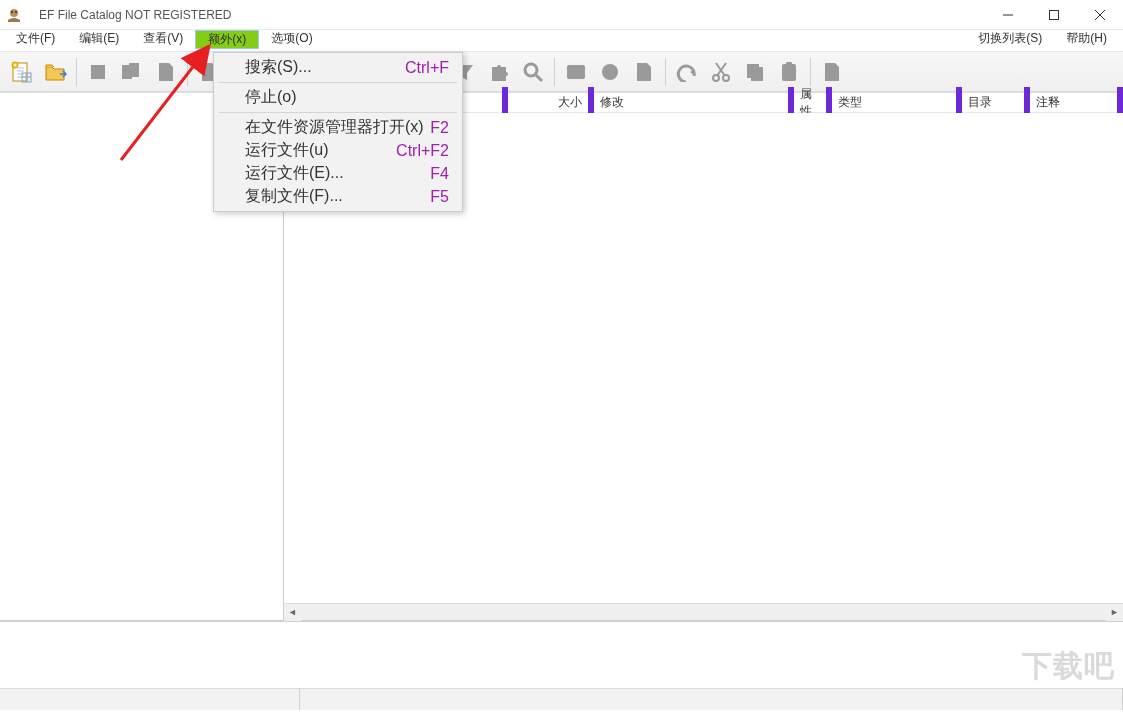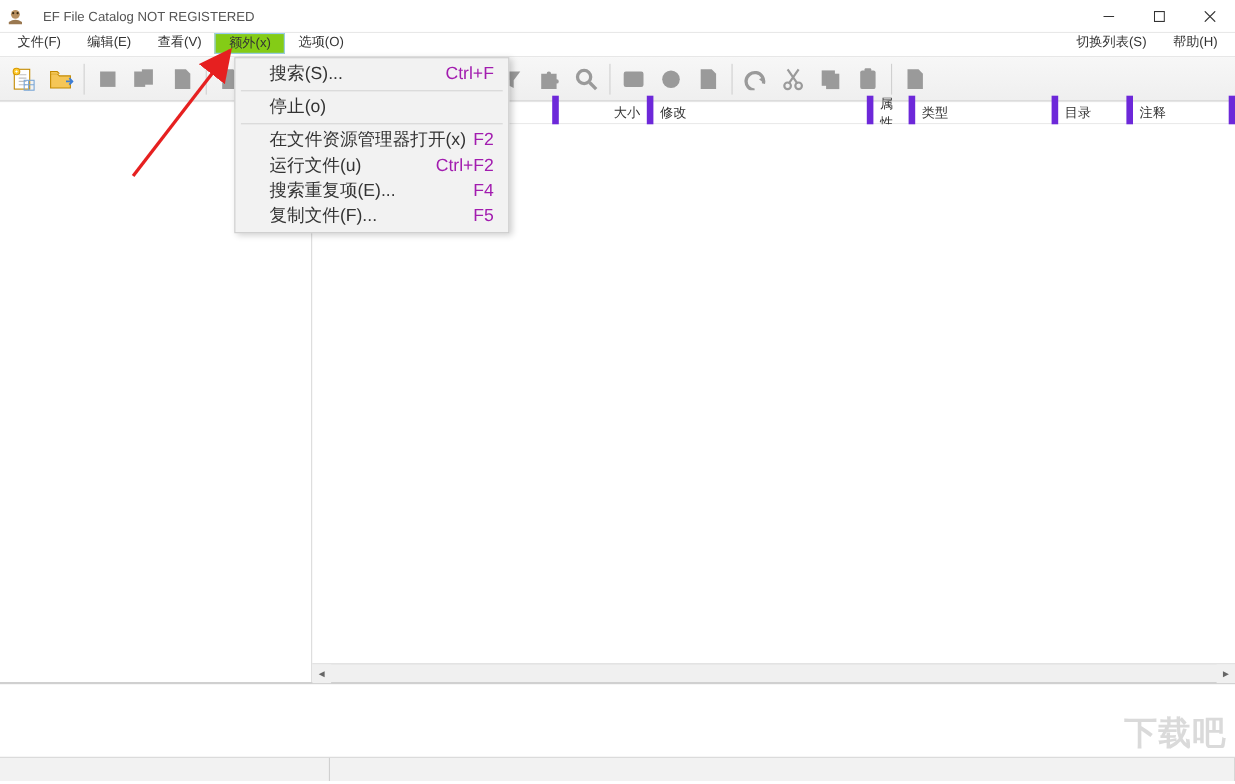--- a/index.html
+++ b/index.html
@@ -378,21 +378,21 @@
   <div class="dd-sep"></div>
   <div class="dd-item">
     <span>在文件资源管理器打开(x)</span>
     <span class="shortcut">F2</span>
   </div>
   <div class="dd-item">
     <span>运行文件(u)</span>
     <span class="shortcut">Ctrl+F2</span>
   </div>
   <div class="dd-item">
-    <span>搜索重复项(E)...</span>
+    <span>运行文件(E)...</span>
     <span class="shortcut">F4</span>
   </div>
   <div class="dd-item">
     <span>复制文件(F)...</span>
     <span class="shortcut">F5</span>
   </div>
 </div>
 
 <div class="content">
   <div class="left-panel"></div>

